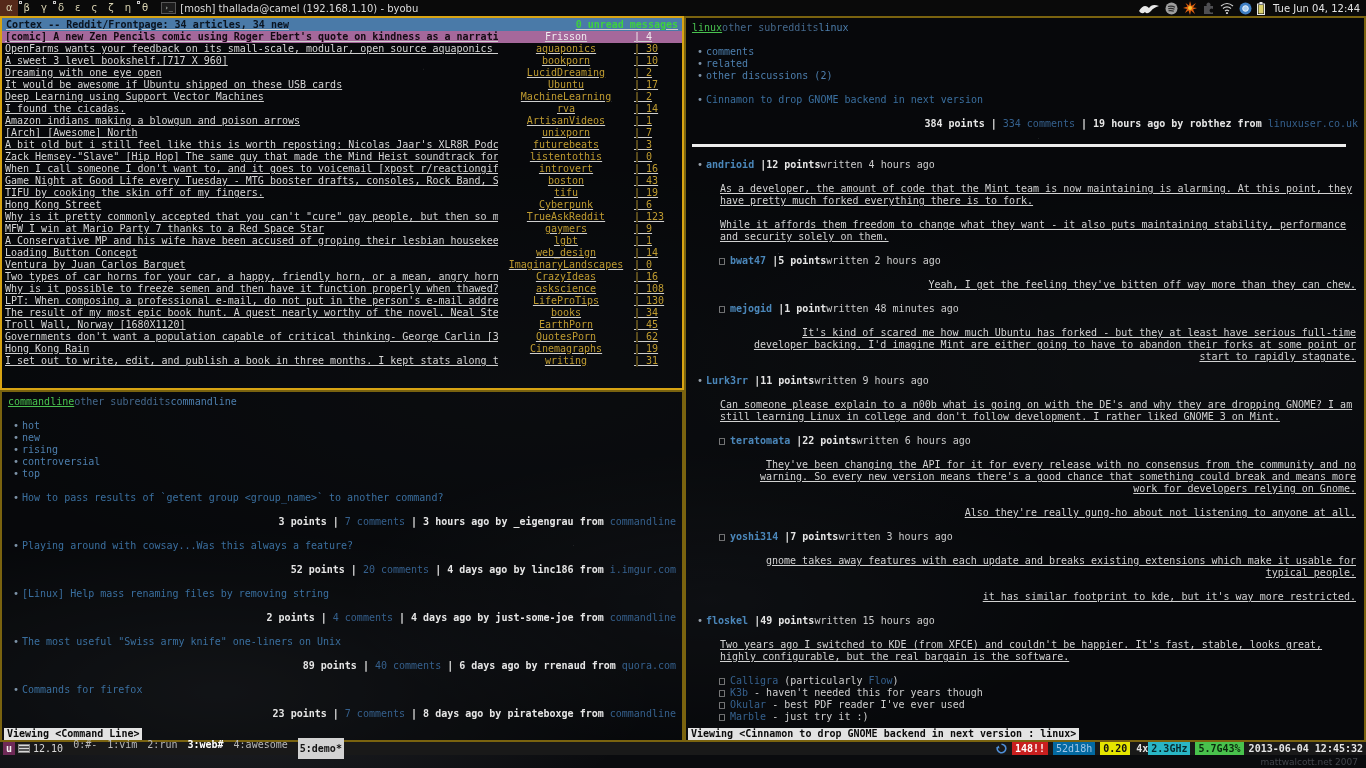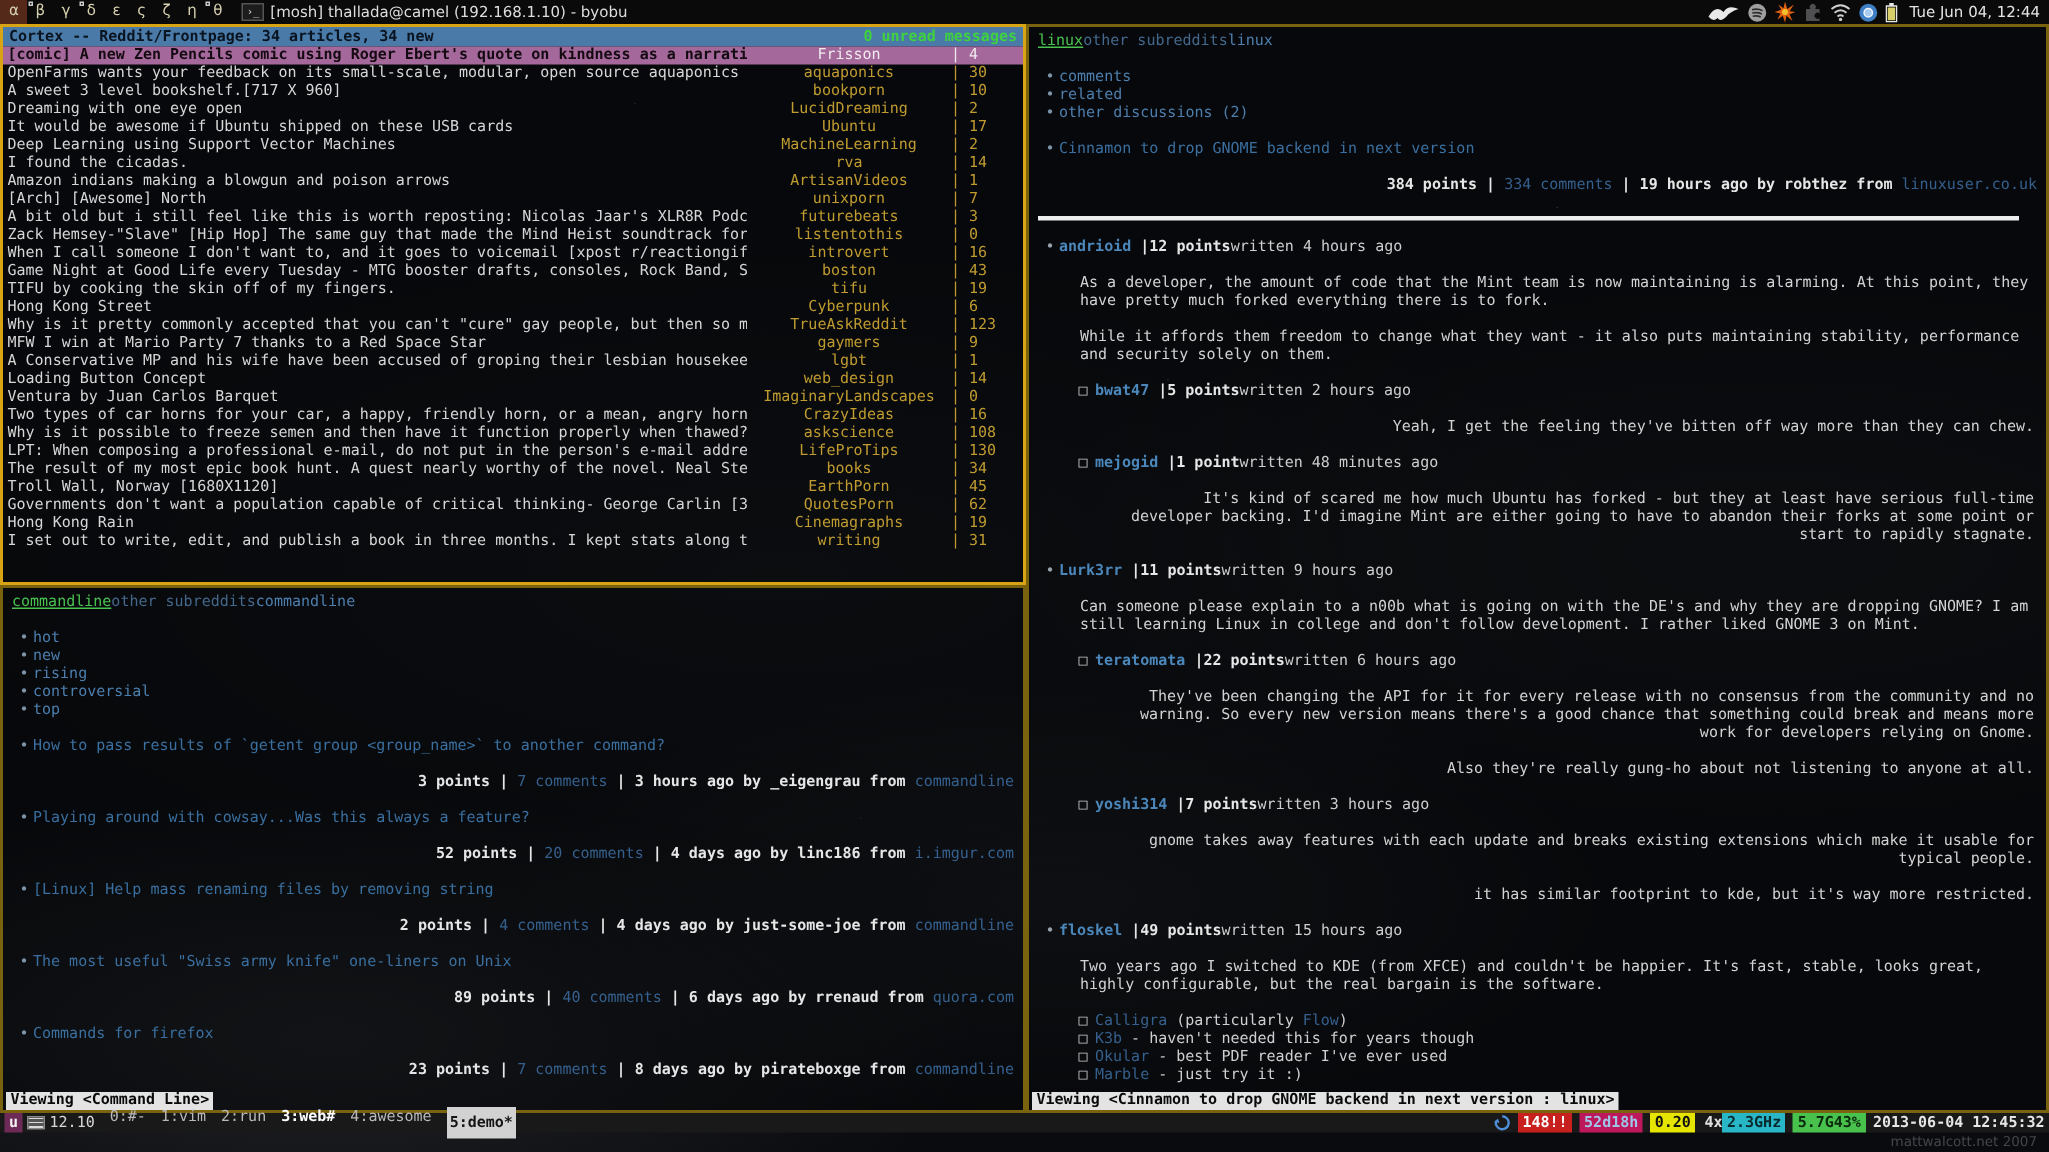--- a/index.html
+++ b/index.html
@@ -35,21 +35,21 @@
   .ti-glyph { color:#cfd6cf; font-size:7px; line-height:7px; font-family:"DejaVu Sans Mono",monospace; }
   .win-title { color:#dddddd; white-space:nowrap; }
   .spacer { flex:1; }
   #tray { display:flex; align-items:center; gap:5px; margin-right:8px; }
   #tray svg { display:block; cursor:pointer; }
   .clock { color:#e4e4e4; margin-right:6px; white-space:nowrap; }
 
   
   .pane { position:absolute; background:rgba(6,7,9,.55); overflow:hidden;
           font-size:10px; line-height:12px; color:#cfcfcf; }
-  .pane1 { left:0; top:16px; width:684px; height:374px; border:2px solid #d8a413; }
+  .pane1 { left:0; top:16px; width:684px; height:374px; border:2px solid #d8a413;text-decoration:underline; }
   .pane2 { left:0; top:390px; width:684px; height:352px; border:2px solid #7a630f; }
   .pane3 { left:684px; top:16px; width:682px; height:726px; border:2px solid #7a630f; }
 
   
   .p1-header { display:flex; justify-content:space-between; background:#4a7aa8; color:#0a1420;
                font-weight:bold; height:13px; line-height:13px; padding:0 4px; }
   .p1-header .unread { color:#3fd13f;padding-left:38px; }
   #articles { }
   .row { display:flex; height:12px; line-height:12px; white-space:nowrap; padding-left:3px; cursor:pointer; }
   .row .col-title { flex:1 1 auto; overflow:hidden; color:#d6d6d6; }
@@ -81,42 +81,42 @@
 
   
   .rule { height:3px; background:#ededed; margin:14px 12px 0 0; }
   .comment { margin-top:12px; }
   .c-head { position:relative; height:12px; white-space:nowrap; }
   .c-head.l1 { padding-left:14px; } .c-head.l1 .b { position:absolute; left:5px; color:#9aa3ad; }
   .c-head.l2 { padding-left:38px; } .c-head.l2 .b { position:absolute; left:27px; color:#c2c2c2; }
   .c-author { color:#4b87ba; font-weight:bold; cursor:pointer; }
   .c-score { font-weight:bold; color:#e6e6e6;text-align:center; }
   .c-written { color:#cdcdcd; }
-  .c-para { margin-top:12px; color:#d2d2d2; }
+  .c-para { margin-top:12px; color:#d2d2d2;text-decoration:underline; }
   .c-para.l1 { padding-left:28px; max-width:662px; }
   .c-para.l2 { padding-left:54px; max-width:664px;text-align:right; }
   .soft-item { padding-left:38px; position:relative; height:12px; white-space:nowrap; }
   .soft-item .b { position:absolute; left:27px; color:#c2c2c2; }
   .soft-item a { color:#35608d; cursor:pointer; }
 
   
   .byobu { position:absolute; left:0; top:742px; width:1366px; height:13px; background:#191919;
            display:flex; align-items:center; font-size:10px; line-height:13px; color:#bdbdbd;
            padding:0 3px; white-space:nowrap; }
   .chip-u { background:#6e2a57; color:#f2f2f2; padding:0 3px; font-weight:bold; }
   .menu-box { width:12px; height:9px; margin:0 3px; background:repeating-linear-gradient(#d8d8d8 0 1px, #555 1px 3px); border:1px solid #888; display:inline-block; }
   .release { color:#d8d8d8; margin-right:10px; }
   #bwins { display:flex; }
   .bw { margin-right:10px; color:#b9b9b9; cursor:pointer; }
   .bw.alert { color:#ffffff; font-weight:bold; }
   .bw.current { background:#d2d2d2; color:#141414; padding:4px 2px; font-weight:bold; }
   .byo-right { display:flex; align-items:center; }
   .chip { padding:0 3px; margin-left:5px; font-weight:bold; }
   .chip.red { background:#c81f1f; color:#fff; }
-  .chip.slate { background:#be185d; color:#9fc6e8; font-weight:bold; }
+  .chip.slate { background:#0369a1; color:#9fc6e8; font-weight:normal; }
   .chip.yellow { background:#e5e500; color:#111; }
   .chip.cyan { background:#29b6c6; color:#082a2e; }
   .chip.green { background:#49c24d; color:#0b290c; }
   .plainseg { margin-left:6px; color:#e0e0e0; font-weight:bold; }
   .plainseg.tight { margin-left:6px; margin-right:0; }
   .chip.cyan { margin-left:0; }
   .datetime { margin-left:5px; color:#e6e6e6; font-weight:bold; }
 
   
   .bottomstrip { position:absolute; left:0; top:755px; width:1366px; height:13px;

